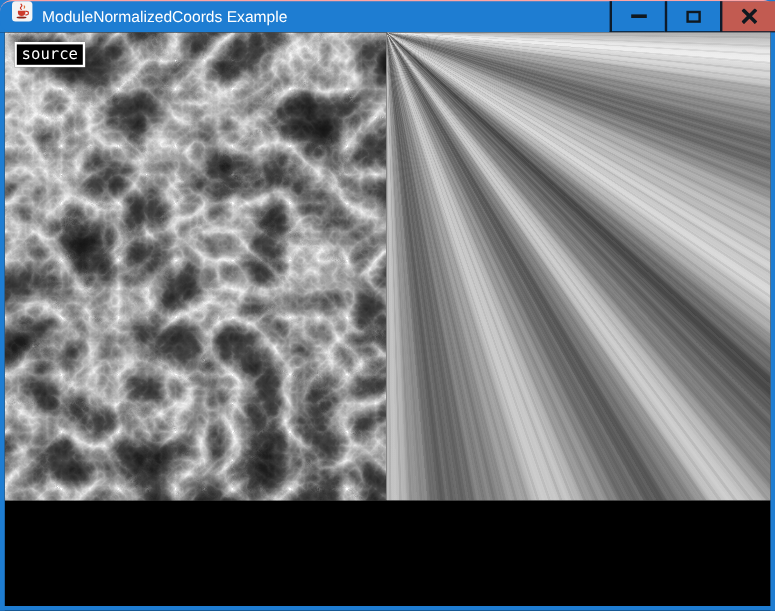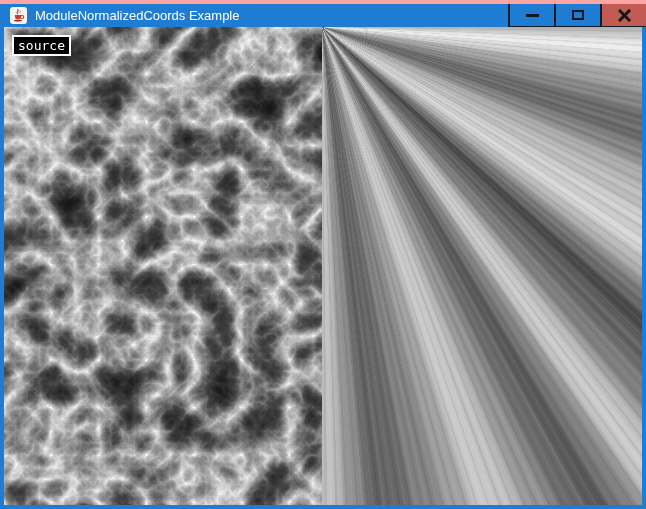--- a/index.html
+++ b/index.html
@@ -19,23 +19,24 @@
   .window{
     width:646px;height:509px;
     display:flex;flex-direction:column;
     background:var(--border-blue);
   }
 
   
   .titlebar{
     height:27px;flex:0 0 27px;
     background:var(--titlebar-bg);
-    border-top:4px solid #fca5a5;
-    display:flex;align-items:center;
+    border-top:1px solid #fca5a5;
+    display:flex;
     user-select:none;
+    border-radius:10px;
   }
   .app-icon{
     width:17px;height:17px;margin-left:10px;margin-right:8px;
     background:#f5f5f5;border-radius:3px;
     display:flex;align-items:center;justify-content:center;
     flex:0 0 17px;
   }
   .app-icon svg{width:15px;height:15px;display:block;}
   .window-title{
     color:var(--title-fg);font-size:13px;line-height:26px;
@@ -57,21 +58,21 @@
   .glyph-close{display:block;}
 
   
   .client{
     flex:1;display:flex;
     border-left:4px solid var(--border-blue);
     border-right:4px solid var(--border-blue);
     border-bottom:4px solid var(--border-blue);
     background:#000;
   }
-  .panel{position:relative;height:478px;overflow:hidden;}
+  .panel{position:relative;height:390px;overflow:hidden;}
   .panel-source{width:318px;flex:0 0 318px;background:#555;}
   .panel-source svg{display:block;width:318px;height:478px;}
   .panel-normalized{width:320px;flex:0 0 320px;background:#888;}
 
   .img-label{
     position:absolute;top:8px;left:8px;
     background:var(--label-bg);color:var(--label-fg);
     border:2px solid #ffffff;
     font-family:"DejaVu Sans Mono",monospace;
     font-size:13px;line-height:15px;

